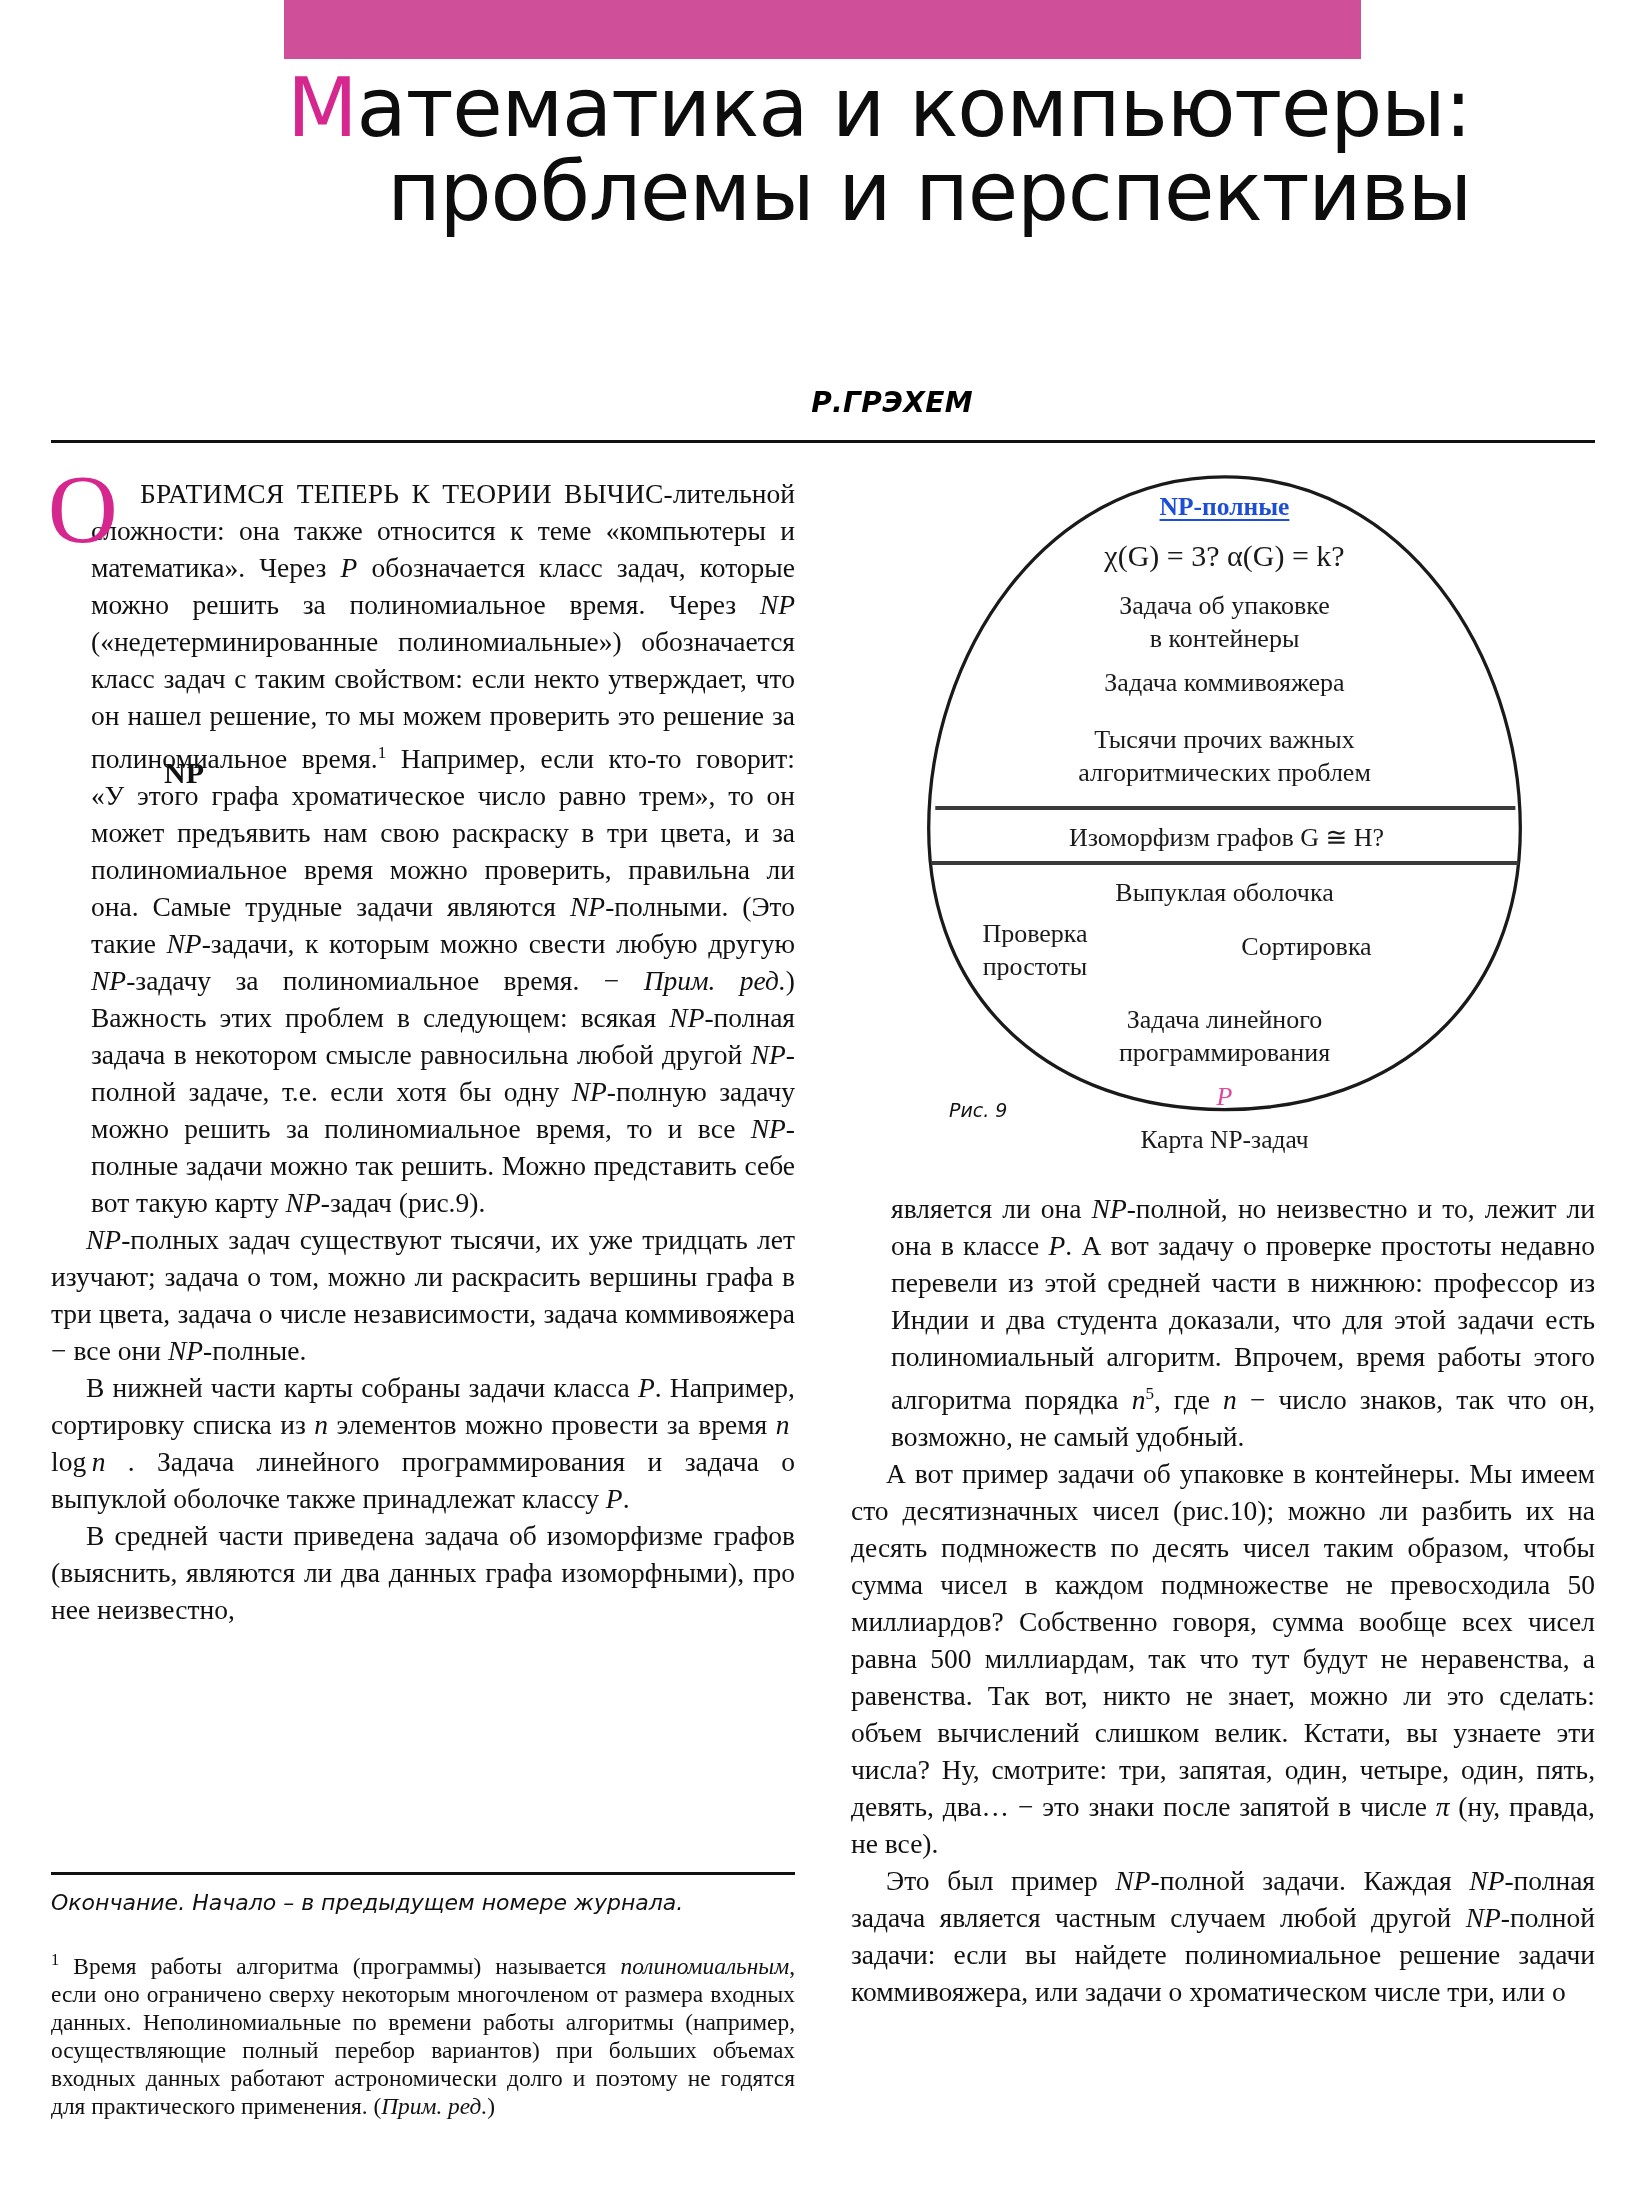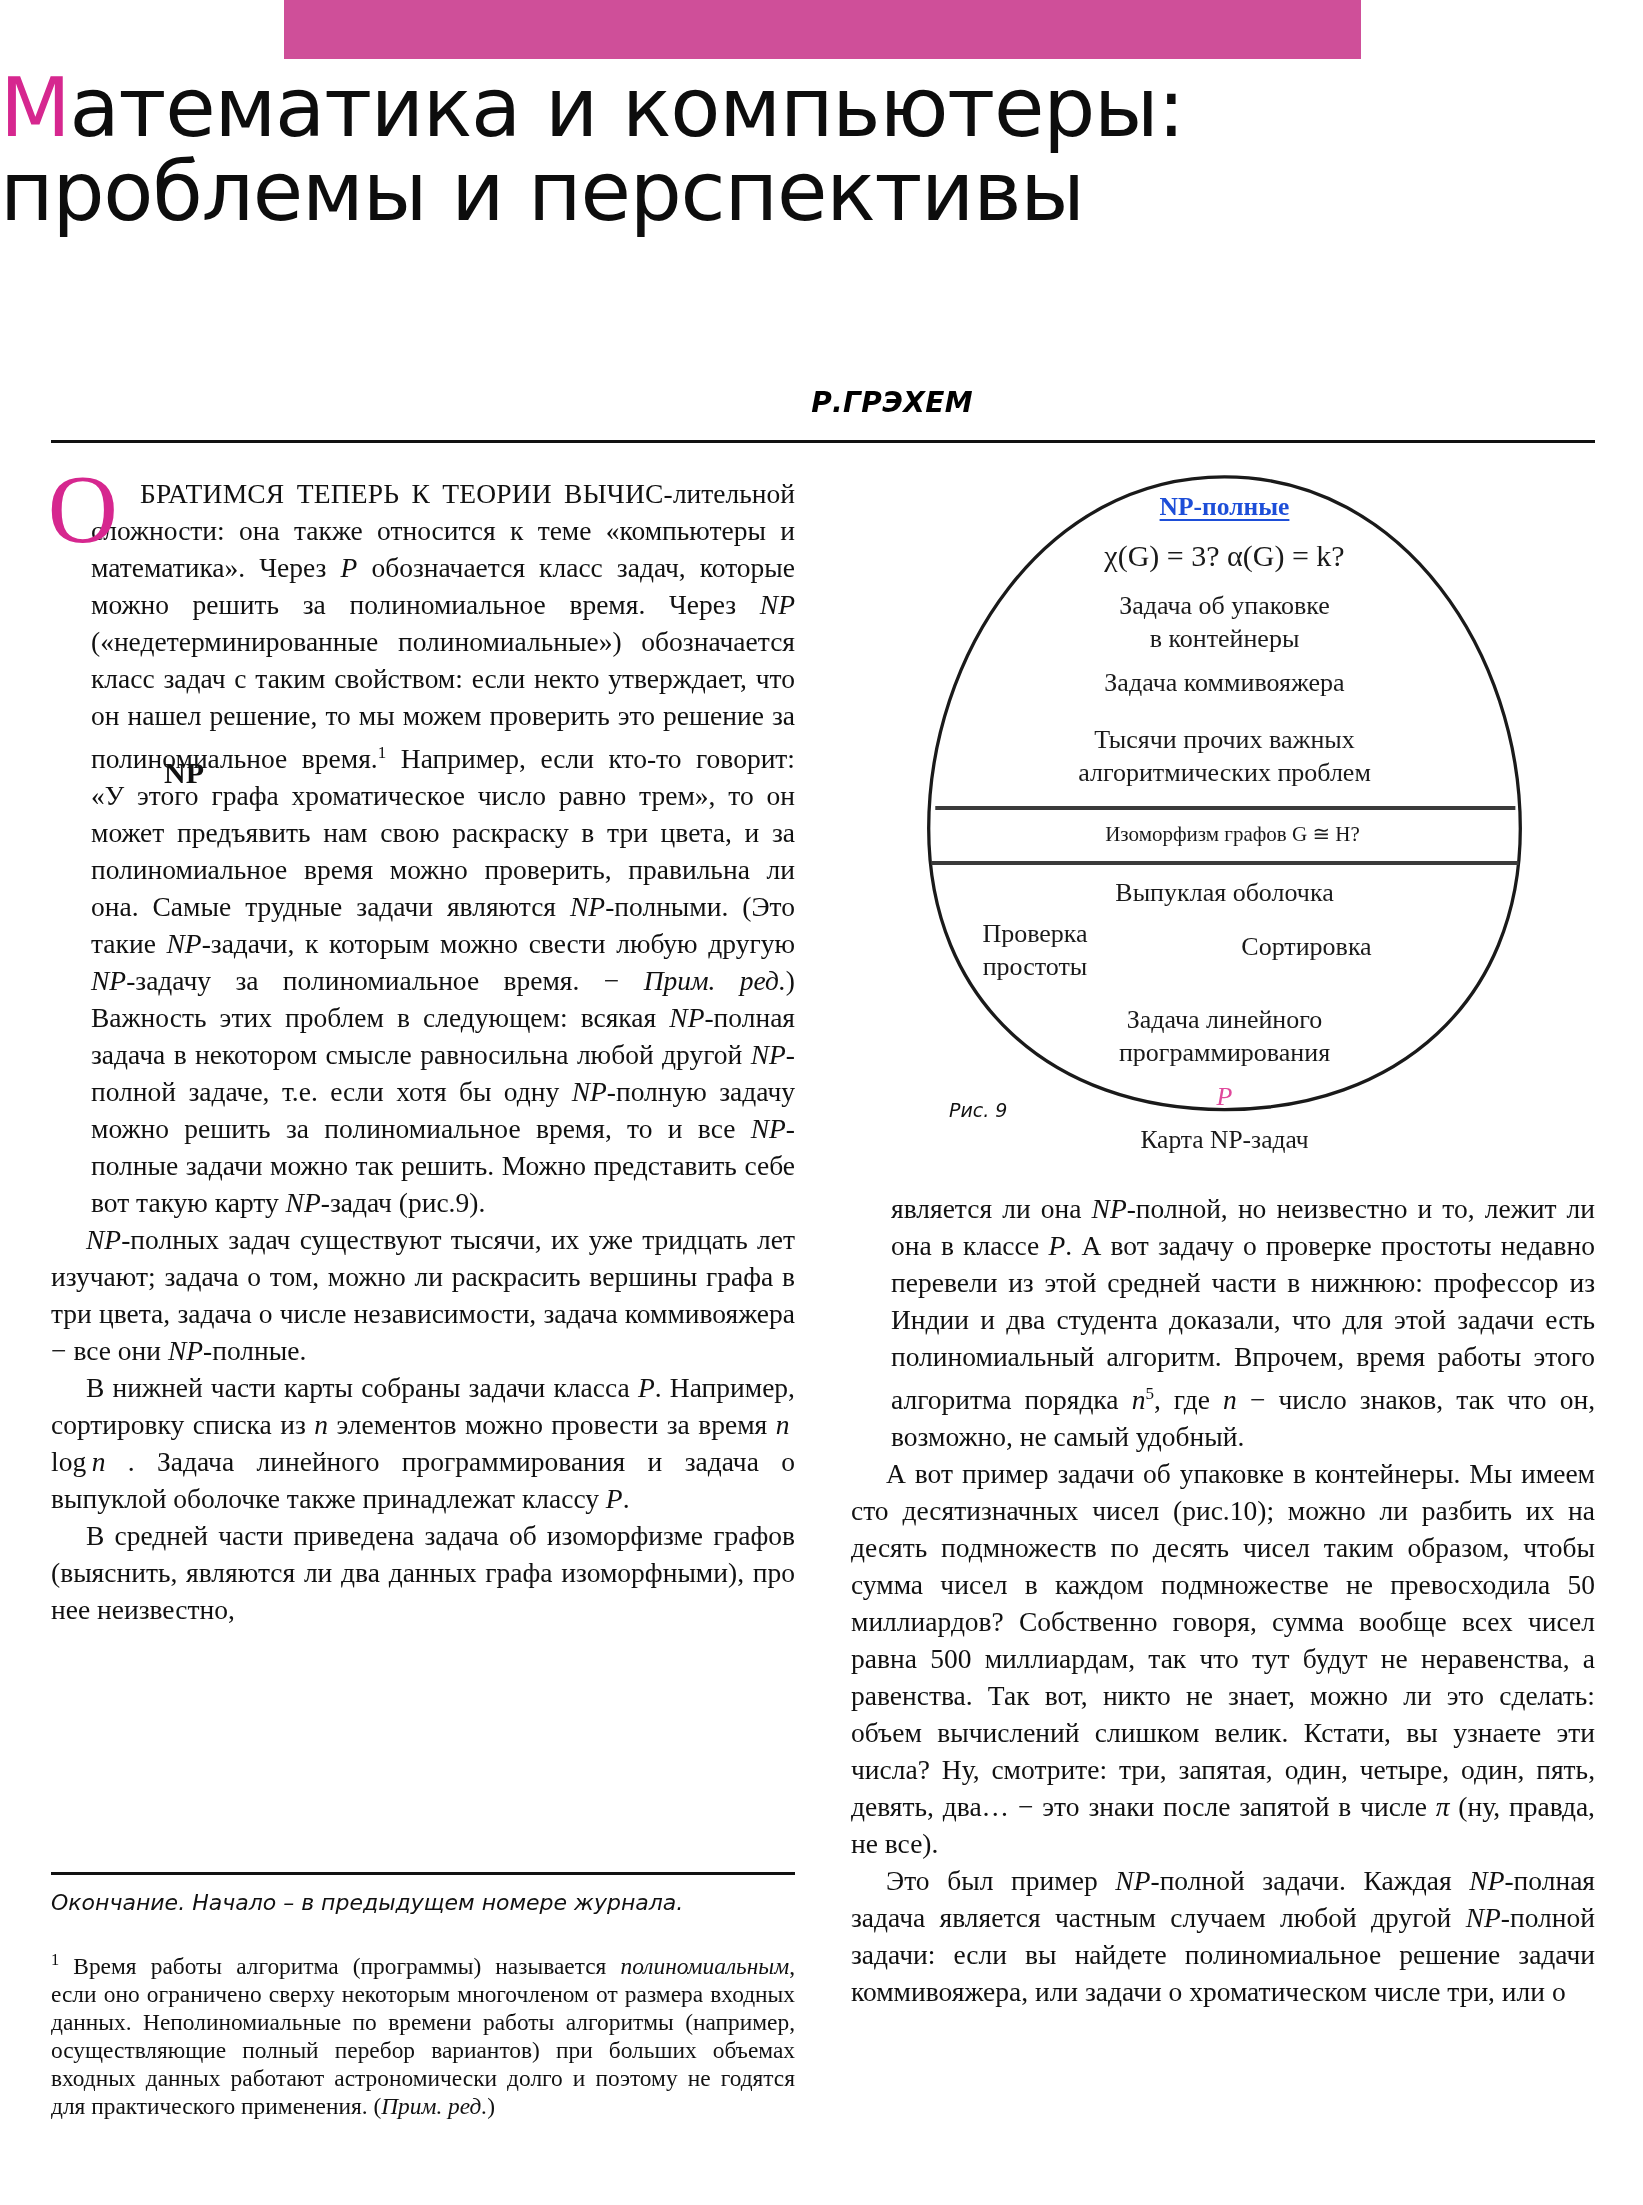--- a/index.html
+++ b/index.html
@@ -23,21 +23,21 @@
     top: 0px;
     width: 1077px;
     height: 59px;
     background: #cf4f99;
   }
   .title-block {
     position: absolute;
     left: 0px;
     top: 66px;
     width: 1471px;
-    text-align: left;
+    text-align: right;
     font-family: "DejaVu Sans", "Liberation Sans", sans-serif;
     font-weight: 400;
     font-size: 82px;
     line-height: 1.02;
     letter-spacing: -1.2px;
     color: #0d0d0d;
     white-space: nowrap;
   }
   .title-line { display: block; }
   .title-drop {
@@ -189,21 +189,21 @@
     color: #1d4ed8;
     font-size: 25.5px;
     font-weight: bold;
     text-decoration: underline;
     text-underline-offset: 4.1px;
   }
   .t-formula { left: 0; top: 72px; width: 773px; font-size: 30px; }
   .t-binpack { left: 0; top: 122px; width: 773px; font-size: 26px; line-height: 33px; }
   .t-tsp { left: 0; top: 201px; width: 773px; font-size: 26px; }
   .t-thousands { left: 0; top: 256px; width: 773px; font-size: 26px; line-height: 33px; }
-  .t-iso { left: 8px; top: 355px; width: 773px; font-size: 21px; }
+  .t-iso { left: 2px; top: 355px; width: 773px; font-size: 26px; }
   .t-hull { left: 0; top: 411px; width: 773px; font-size: 26px; }
   .t-prime { left: 90px; top: 450px; width: 214px; font-size: 26px; line-height: 33px; }
   .t-sort { left: 345px; top: 465px; width: 247px; font-size: 26px; }
   .t-lp { left: 0; top: 536px; width: 773px; font-size: 26px; line-height: 33px; }
   .t-p { left: 0; top: 615px; width: 773px; font-size: 26px; color: #e0489c; font-style: italic; }
   .t-mapcaption { left: 0; top: 658px; width: 773px; font-size: 25.5px; }
 </style>
 </head>
 <body>
 

